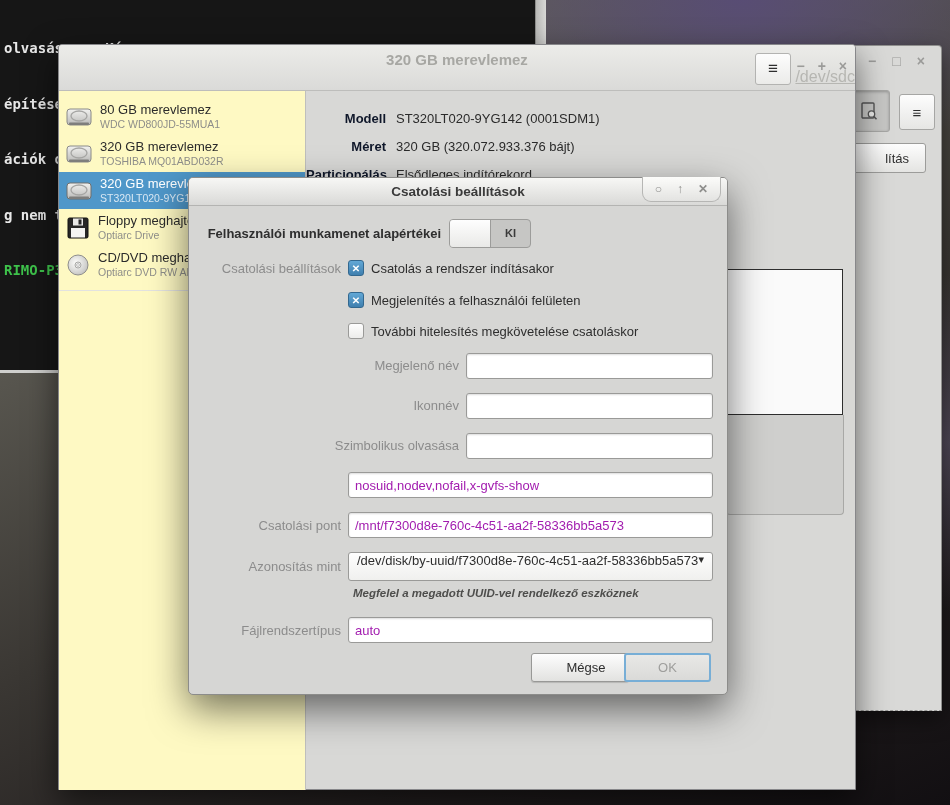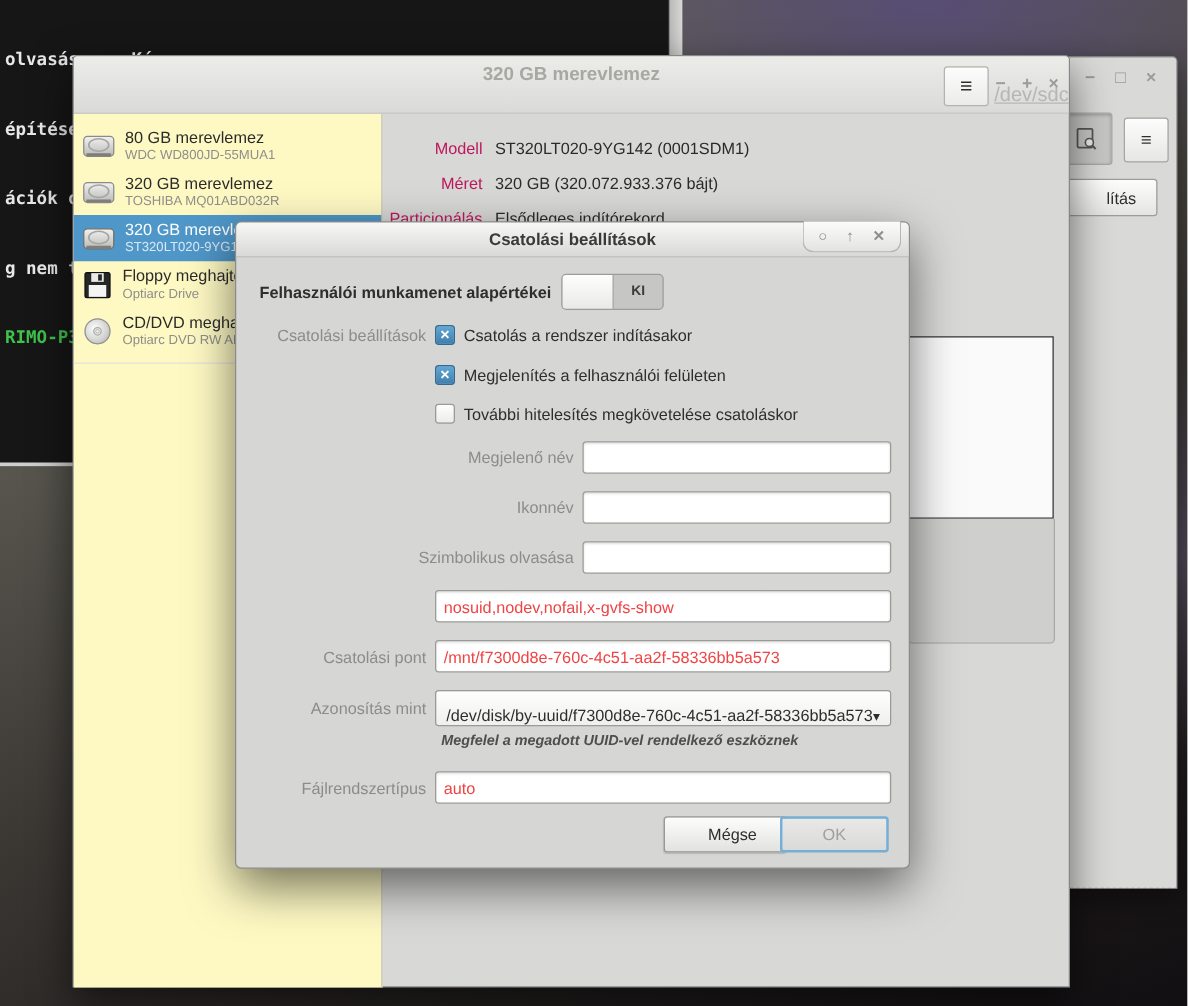--- a/index.html
+++ b/index.html
@@ -58,21 +58,21 @@
   .sb-title { font-size:13px; color:#2b2b2b; }
   .sb-sub { font-size:10.5px; color:#8e8e8a; }
   .sb-item.selected { background:#4f97c9; }
   .sb-item.selected .sb-title { color:#ffffff; }
   .sb-item.selected .sb-sub { color:#d9e8f4; }
   .sb-divider { height:0; border-top:1px solid #e2e2e0; margin-top:7px; }
   .sidebar-top-pad { height:7px; }
 
   .content { flex:1; position:relative; padding-top:13px; }
   .detail-row { display:flex; height:28px; align-items:center; font-size:13px; }
-  .d-label { width:90px; text-align:right; color:#be185d; padding-right:10px; flex:none; }
+  .d-label { width:90px; text-align:right; color:#0f172a; padding-right:10px; flex:none;font-weight:bold; }
   .d-value { color:#2b2b2b; }
   .volumes-box { position:absolute; left:420px; top:178px; width:117px; height:146px;
     background:#fafafa; border:1px solid #2e2e2e; }
   .volumes-base { position:absolute; left:420px; top:324px; width:118px; height:100px;
     background:#cfcfcd; border:1px solid #a8a8a6; border-top:none; border-radius:0 0 4px 4px; }
 
   
   .dialog { position:absolute; left:188px; top:177px; width:540px; height:518px;
     background:#d6d6d4; border:1px solid #8c8c8a; border-radius:5px;
     box-shadow:0 14px 38px rgba(0,0,0,.55); z-index:10; }
@@ -100,25 +100,25 @@
   .cb { width:16px; height:16px; border-radius:3px; border:1px solid #9a9a98;
     background:linear-gradient(#fefefe,#ececea); flex:none; position:relative; }
   .cb .mark { display:none; position:absolute; inset:0; color:#fff; font-size:10px; font-weight:bold;
     text-align:center; line-height:15px; }
   .cb.checked { background:linear-gradient(#62a8d6,#3f7fae); border-color:#33688f; }
   .cb.checked .mark { display:block; }
   .cb-label { color:#2e2e2e; }
 
   .txt-input { position:absolute; height:26px; background:#ffffff; border:1px solid #9a9a98;
     border-radius:3px; box-shadow:inset 0 1px 2px rgba(0,0,0,.14); font-family:"Liberation Sans",sans-serif;
-    font-size:13px; color:#ef4444; padding:0 6px; outline:none; }
+    font-size:13px; color:#a21caf; padding:0 6px; outline:none; }
 
   .combo { position:absolute; left:159px; top:346px; width:365px; height:29px;
     background:linear-gradient(#fefefe,#f0f0ee); border:1px solid #9a9a98; border-radius:3px;
-    display:flex; align-items:flex-end; padding:0 8px; font-size:13px; color:#2e2e2e; }
+    display:flex; align-items:flex-start; padding:0 8px; font-size:13px; color:#2e2e2e; }
   .combo .combo-value { flex:1; white-space:nowrap; overflow:hidden; }
   .combo .arrow { font-size:11px; color:#2e2e2e; }
 
   .note { position:absolute; left:164px; top:381px; font-size:11.5px; font-style:italic;
     font-weight:bold; color:#4e4e4c; }
 
   .btn { position:absolute; height:29px; border-radius:3px; font-size:13px;
     display:flex; align-items:center; justify-content:center; cursor:default; }
   .btn-cancel { left:342px; top:447px; width:98px; background:linear-gradient(#fdfdfd,#e2e2e0);
     border:1px solid #989896; color:#2e2e2e; box-shadow:0 1px 1px rgba(0,0,0,.15);padding-left:12px; }

